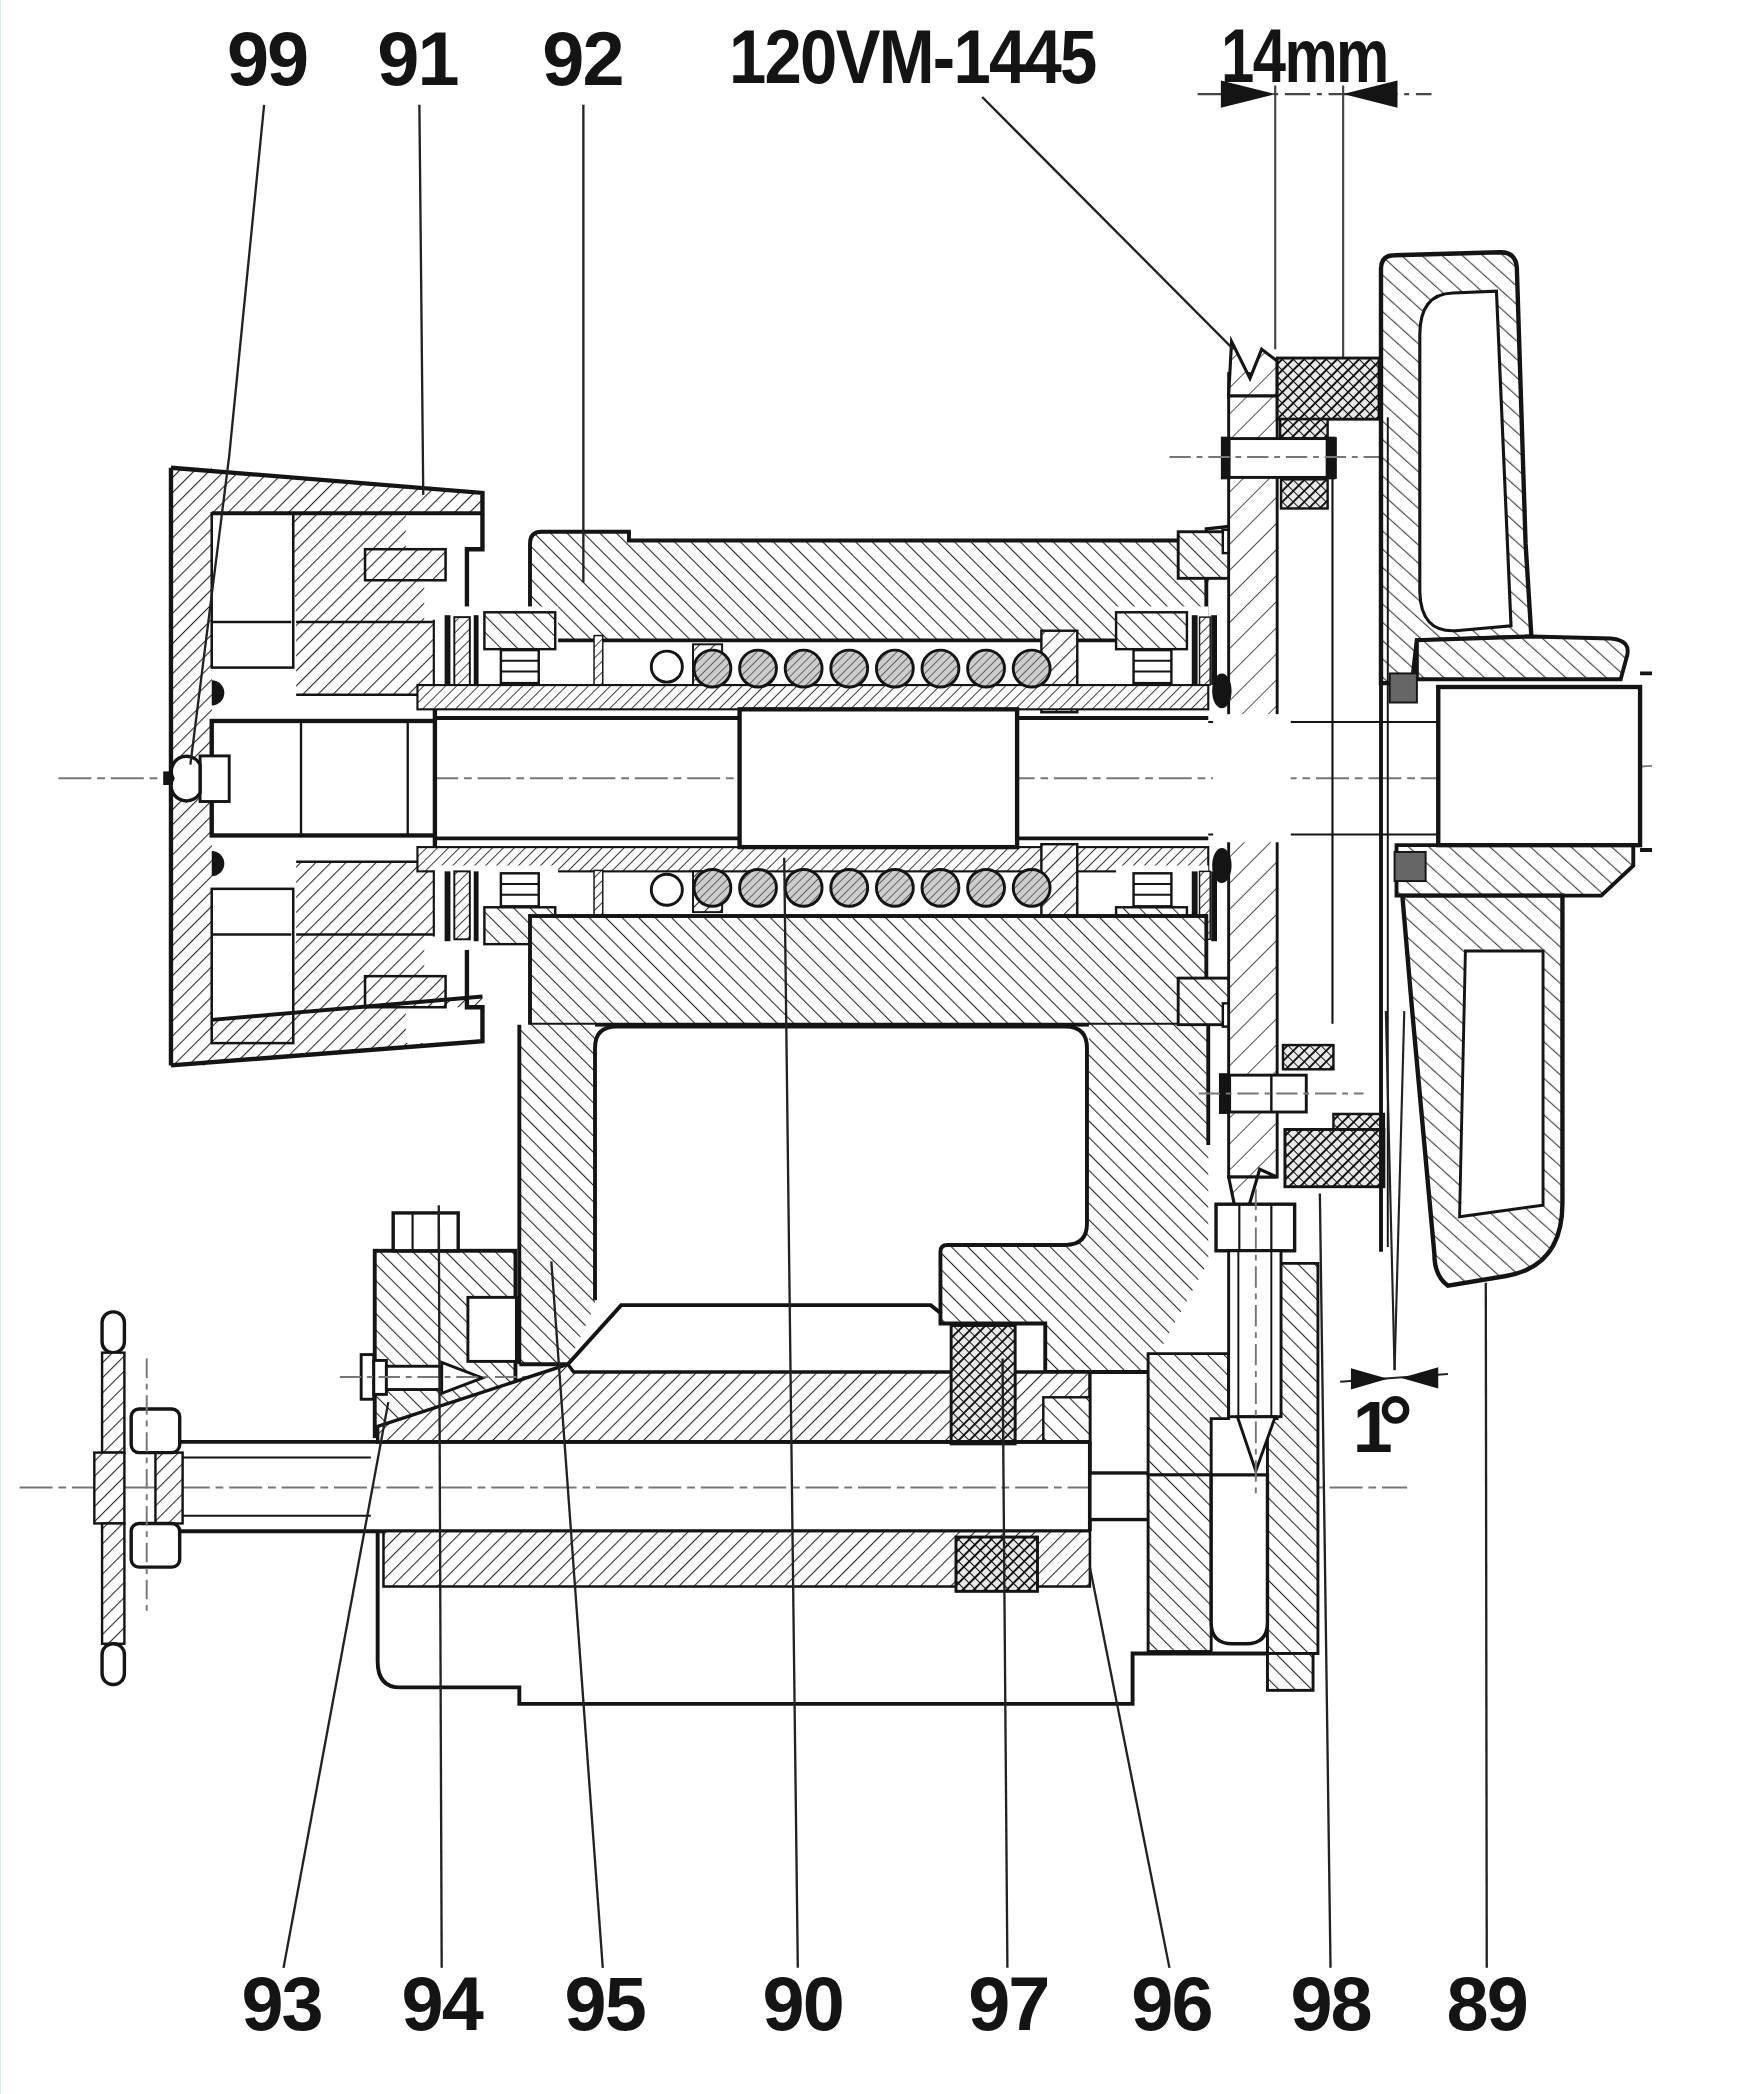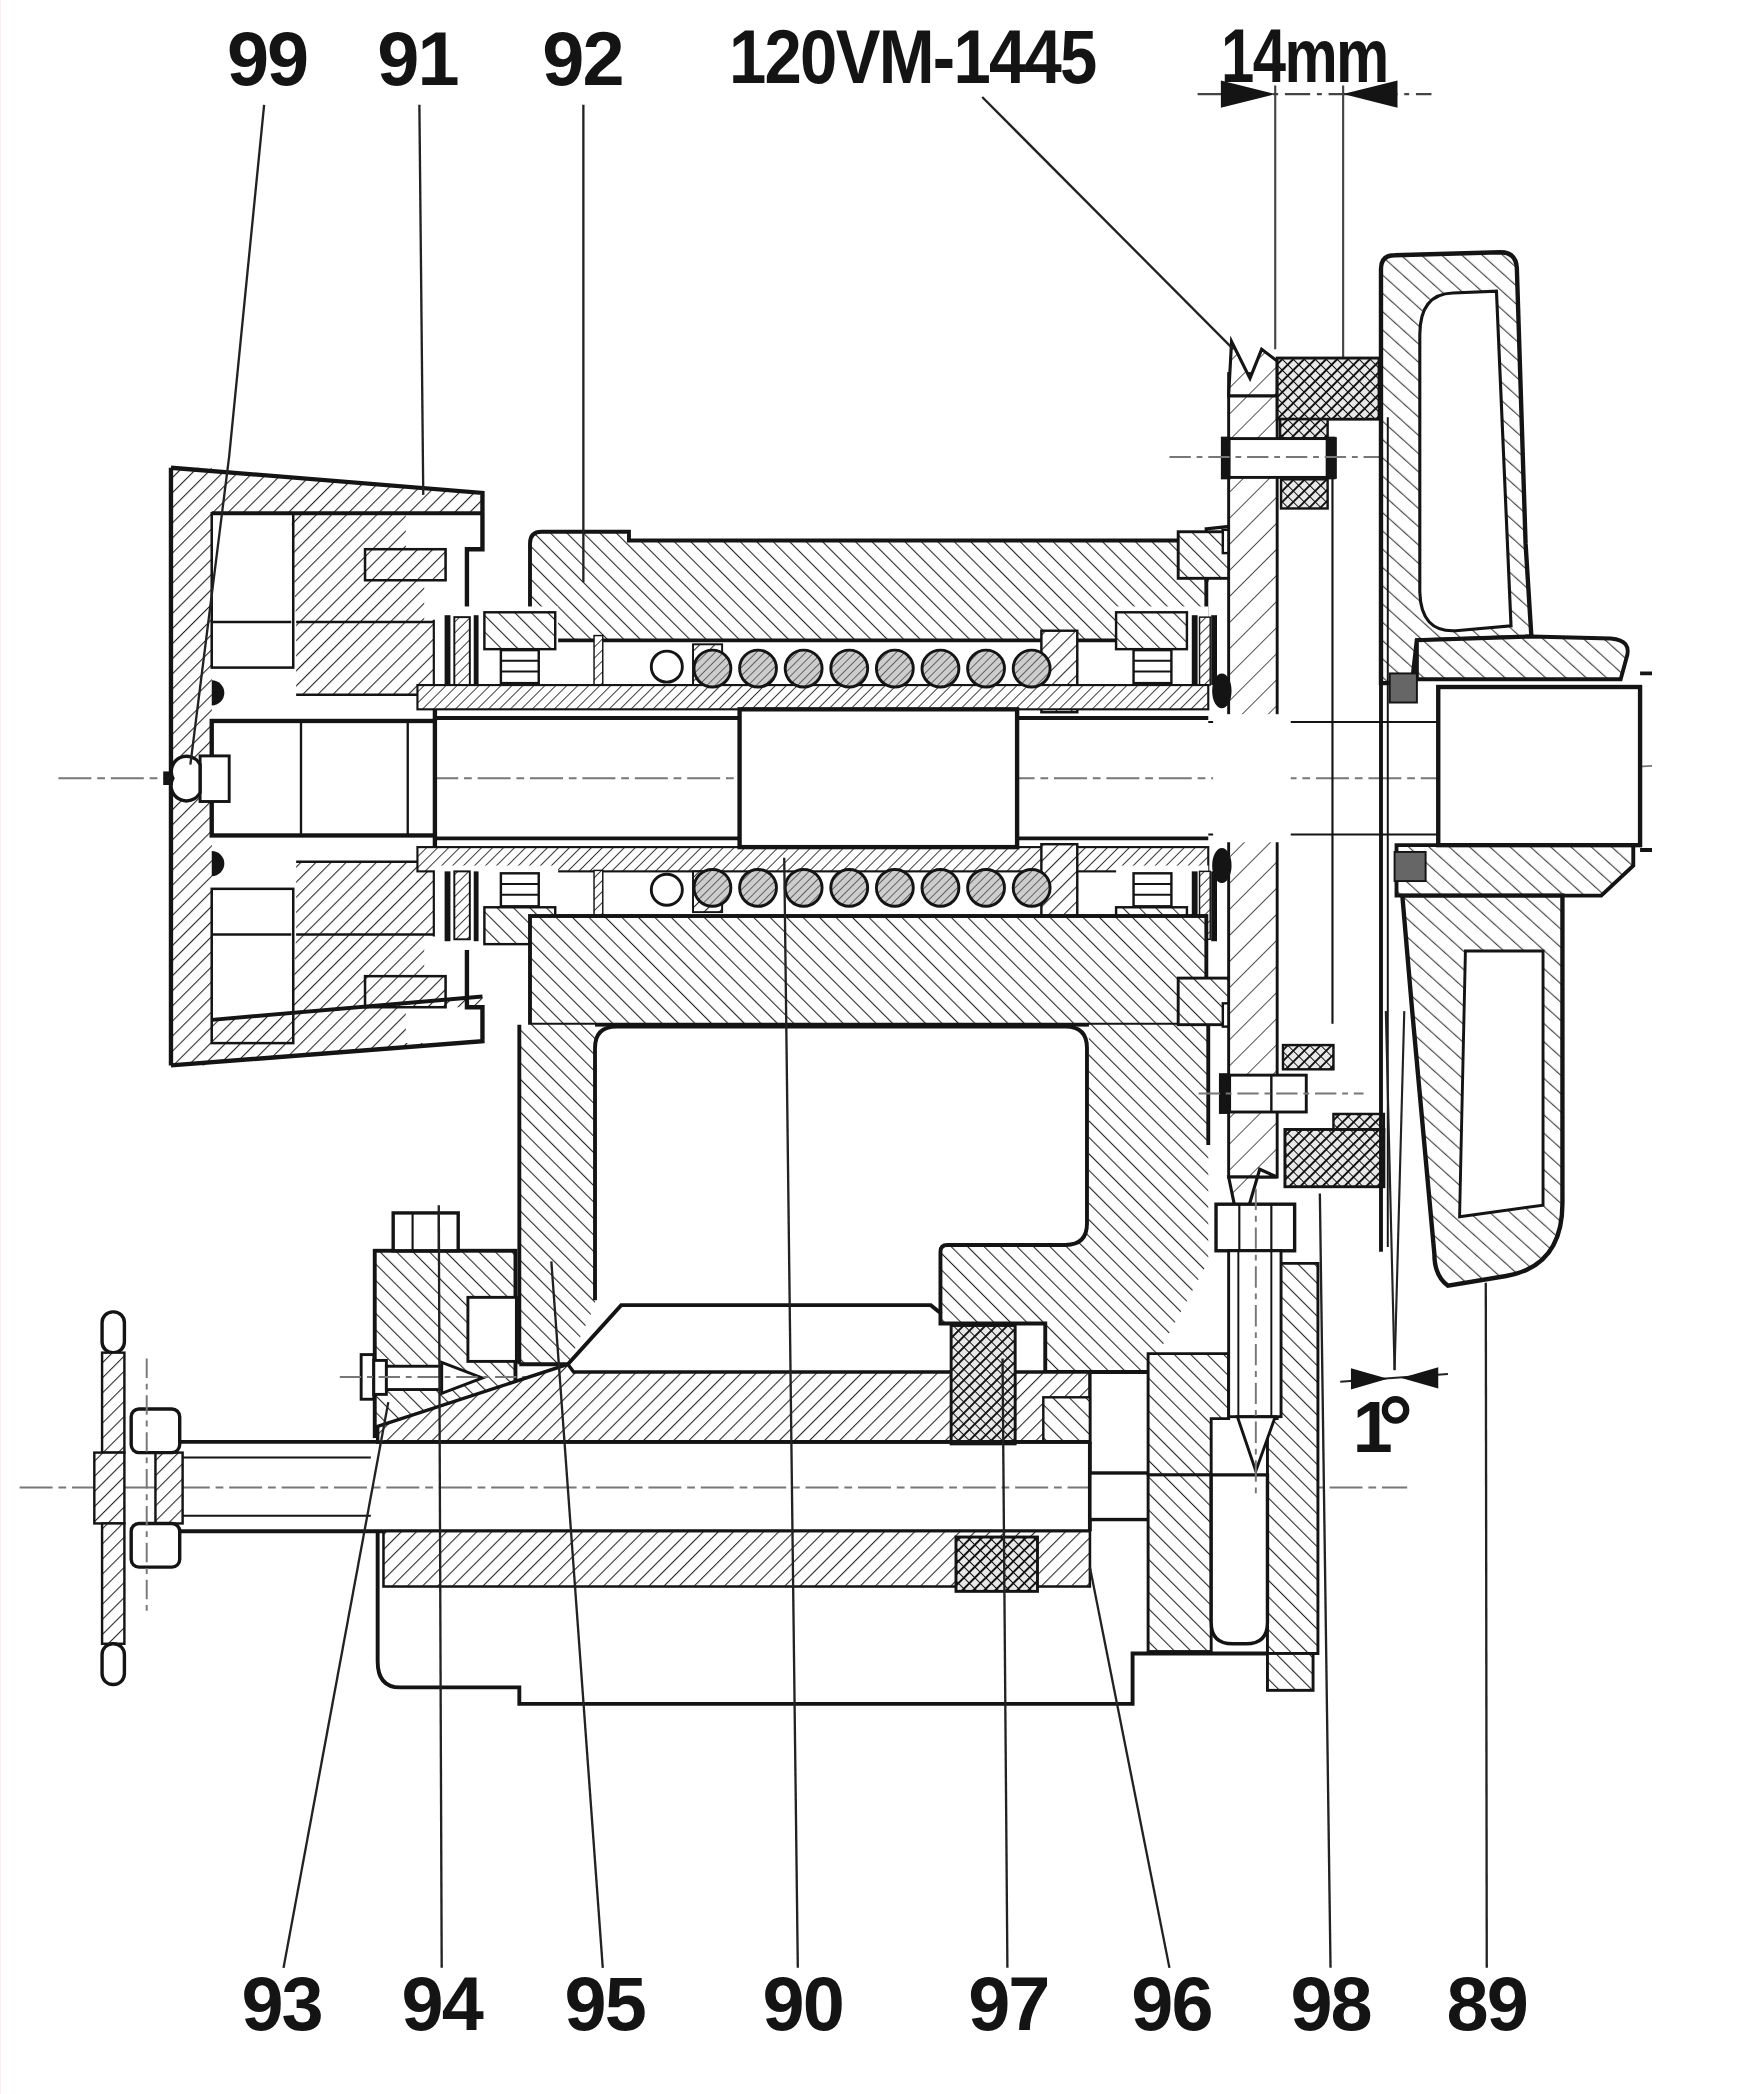--- a/index.html
+++ b/index.html
@@ -1,16 +1,16 @@
 <!DOCTYPE html>
 <html><head>
 <meta charset="utf-8">
 <style>
   html,body{margin:0;padding:0;background:#ffffff;}
-  .page{position:relative;width:1652px;height:2094px;background:#fca5a5;overflow:hidden;}
+  .page{position:relative;width:1652px;height:2094px;background:#14b8a6;overflow:hidden;}
   svg{position:absolute;left:0;top:0;}
   text{font-family:"Liberation Sans",sans-serif;font-weight:bold;fill:#141414;}
 </style>
 </head>
 <body>
 <div class="page">
 <svg width="1747" height="2094" viewBox="0 0 1800 2158">
 <defs>
   <pattern id="hA" width="11" height="11" patternUnits="userSpaceOnUse" patternTransform="rotate(45)">
     <rect width="11" height="11" fill="white"></rect>

